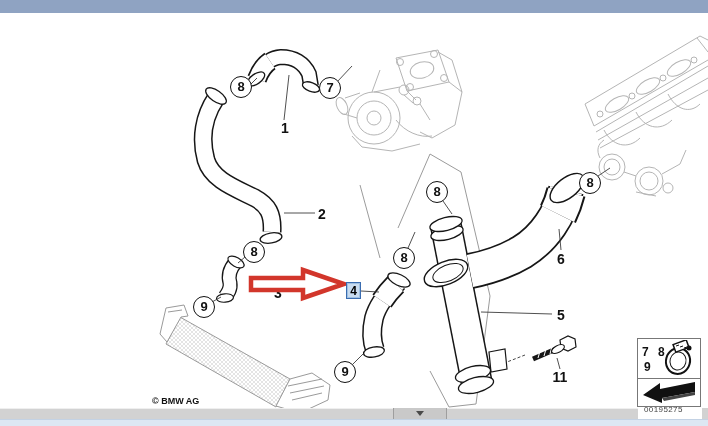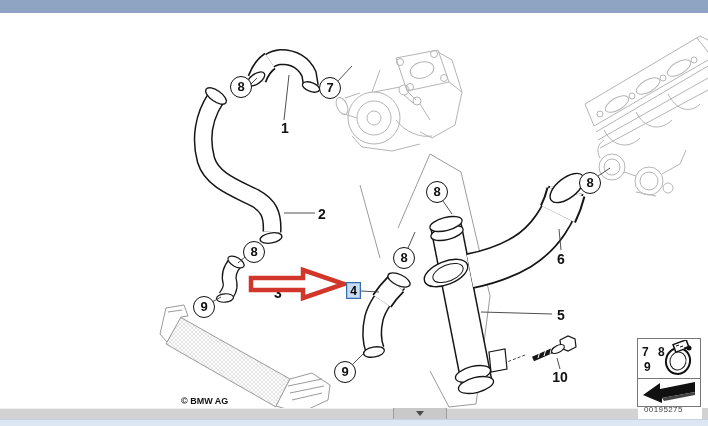--- a/index.html
+++ b/index.html
@@ -19,21 +19,21 @@
   
   .legend{position:absolute;z-index:2;left:637px;top:338px;width:64px;height:69px;border:1px solid #777;
           background:#fff;box-sizing:border-box;}
   .legend .cell1{position:relative;width:100%;height:39px;box-sizing:border-box;}
   .legend .cell2{position:relative;width:100%;height:28px;border-top:1px solid #777;box-sizing:border-box;}
   .legend .r1{position:absolute;left:4px;top:6px;font-weight:700;font-size:12px;letter-spacing:3px;color:#111;}
   .legend .r2{position:absolute;left:6px;top:21px;font-weight:700;font-size:12px;color:#111;}
   .legend .clamp{position:absolute;right:2px;top:1px;}
   .legend .backarrow{position:absolute;left:3px;top:2px;}
   .partnum{position:absolute;z-index:2;left:644px;top:405px;font-size:8px;color:#444;letter-spacing:0.4px;}
-  .copyright{position:absolute;z-index:2;left:181px;top:396px;font-size:9px;font-weight:700;color:#111;}
+  .copyright{position:absolute;z-index:2;left:152px;top:396px;font-size:9px;font-weight:700;color:#111;}
   
   .sb-track{position:absolute;z-index:2;left:0;top:408px;width:638px;height:11px;background:#d2d2d2;
             border-top:1px solid #efefef;box-sizing:border-box;}
   .sb-right{position:absolute;z-index:2;left:702px;top:408px;width:6px;height:11px;background:#d2d2d2;}
   .sb-btn{position:absolute;z-index:3;left:393px;top:408px;width:54px;height:11px;background:#c9c9c9;
           border-left:1px solid #9e9e9e;border-right:1px solid #9e9e9e;box-sizing:border-box;}
   .sb-tri{width:0;height:0;border-left:4px solid transparent;border-right:4px solid transparent;
           border-top:5px solid #4a4a4a;margin:3px auto 0;}
   .bstrip{position:absolute;z-index:2;left:0;top:419px;width:708px;height:7px;background:#dde7f3;
           border-top:1px solid #c3d2e4;box-sizing:border-box;}
@@ -200,21 +200,21 @@
   <div class="bub" style="left:437px;top:192px">8</div>
   <div class="bub" style="left:404px;top:258px">8</div>
   <div class="bub" style="left:345px;top:372px">9</div>
   <div class="bub" style="left:590px;top:183px">8</div>
 
   <div class="plab" style="left:285px;top:128px">1</div>
   <div class="plab" style="left:322px;top:214px">2</div>
   <div class="plab" style="left:278px;top:293px">3</div>
   <div class="plab" style="left:561px;top:315px">5</div>
   <div class="plab" style="left:561px;top:259px">6</div>
-  <div class="plab" style="left:560px;top:377px">10</div>
+  <div class="plab" style="left:560px;top:377px">11</div>
 
   <div class="hl4">4</div>
 
   <svg class="arrowsvg" width="708" height="426" viewBox="0 0 708 426">
     <polygon points="251,278 303,278 303,270 344,284 303,298 303,290 251,290" fill="#ffffff" stroke="#d2362b" stroke-width="4.5" stroke-linejoin="miter"></polygon>
   </svg>
 
   <div class="legend">
     <div class="cell1">
       <span class="r1">7 8</span>

